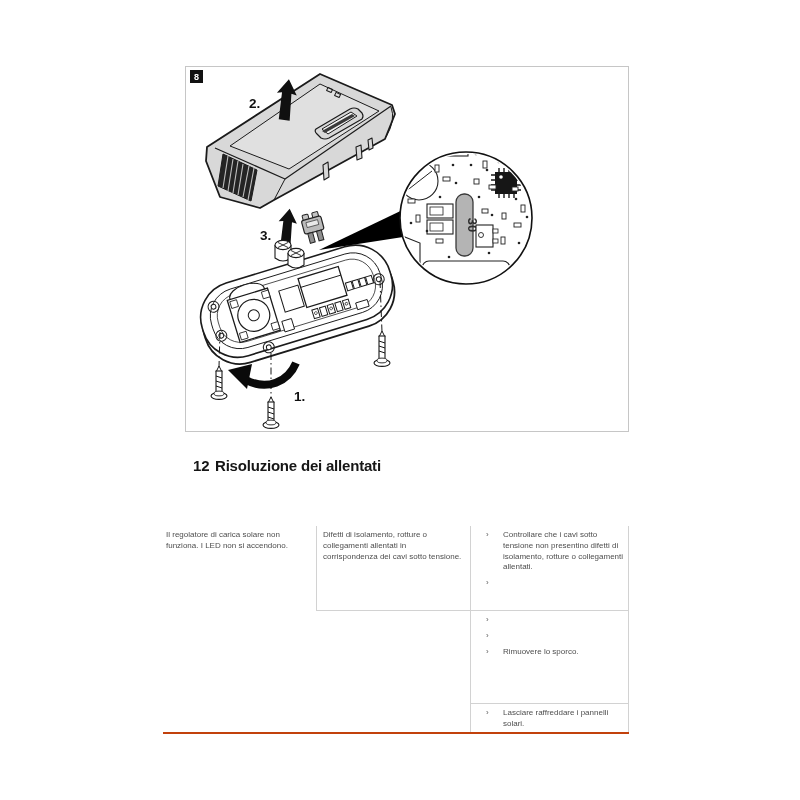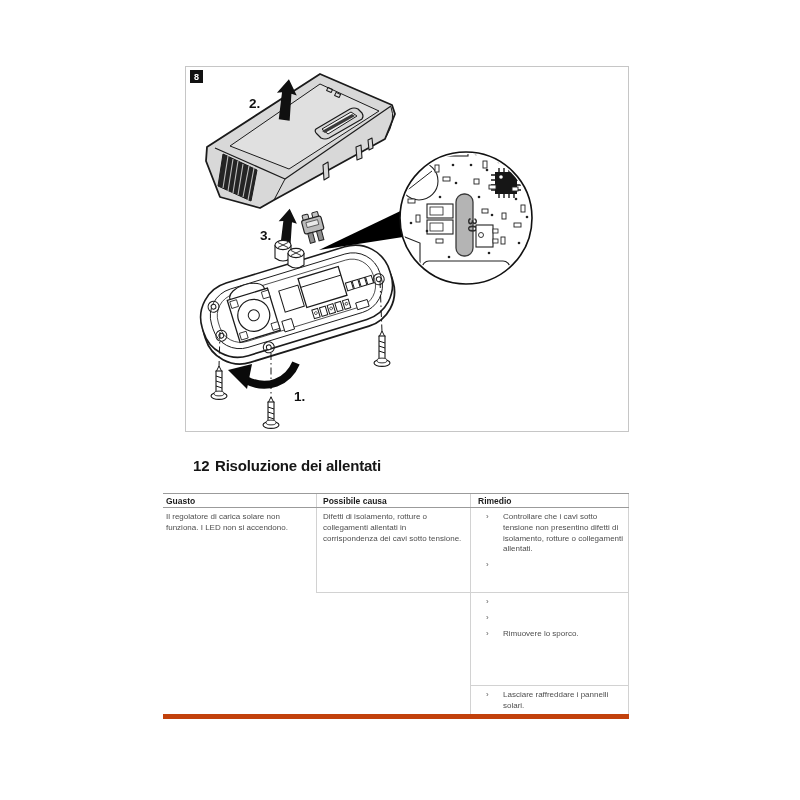--- a/index.html
+++ b/index.html
@@ -30,21 +30,21 @@
     display:grid;grid-template-columns:153px 154px 159px;
     border-top:1px solid #9b9b9b;border-bottom:1px solid #9b9b9b;
     height:13px;
   }
   .th{font-weight:bold;font-size:8.5px;color:#1c1c1c;padding-top:2px;box-sizing:border-box;}
   .th-fault{padding-left:3px;}
   .th-cause{padding-left:6px;border-left:1px solid #d2d2d2;}
   .th-remedy{padding-left:7px;border-left:1px solid #d2d2d2;border-right:1px solid #d2d2d2;}
   .tbody{
     display:grid;grid-template-columns:153px 154px 159px;grid-template-rows:85px 93px 28px;
-    border-bottom:5px solid #c2410c;line-height:10.8px;
+    border-bottom:2px solid #c2410c;line-height:10.8px;margin-top:33px;
   }
   .cell{box-sizing:border-box;}
   .cell-fault{grid-column:1;grid-row:1/4;padding:4px 10px 0 3px;}
   .cell-cause{grid-column:2;border-left:1px solid #d2d2d2;padding:4px 8px 0 6px;}
   .cell-remedy{grid-column:3;border-left:1px solid #d2d2d2;border-right:1px solid #d2d2d2;padding:4px 4px 0 15px;}
   .rsep{border-bottom:1px solid #d2d2d2;}
   .bullet{display:flex;}
   .bullet + .bullet{margin-top:5px;}
   .bullet .bm{flex:none;width:17px;color:#5a5a5a;}
   .bullet .bt{flex:1;}
@@ -321,25 +321,20 @@
   </svg>
   <div class="fig-badge">8</div>
 </div>
 
 <div class="section-heading">
   <span class="num">12</span>
   <span>Risoluzione dei allentati</span>
 </div>
 
 <div class="trouble-table">
-  <div class="thead">
-    <div class="th th-fault">Guasto</div>
-    <div class="th th-cause">Possibile causa</div>
-    <div class="th th-remedy">Rimedio</div>
-  </div>
   <div class="tbody">
     <div class="cell cell-fault">Il regolatore di carica solare non funziona. I LED non si accendono.</div>
 
     <div class="cell cell-cause rsep" style="grid-row:1">Difetti di isolamento, rotture o collegamenti allentati in corrispondenza dei cavi sotto tensione.</div>
     <div class="cell cell-remedy rsep" style="grid-row:1">
       <div class="bullet">
         <span class="bm">›</span>
         <span class="bt">Controllare che i cavi sotto tensione non presentino difetti di isolamento, rotture o collegamenti allentati.</span>
       </div>
       <div class="bullet">

